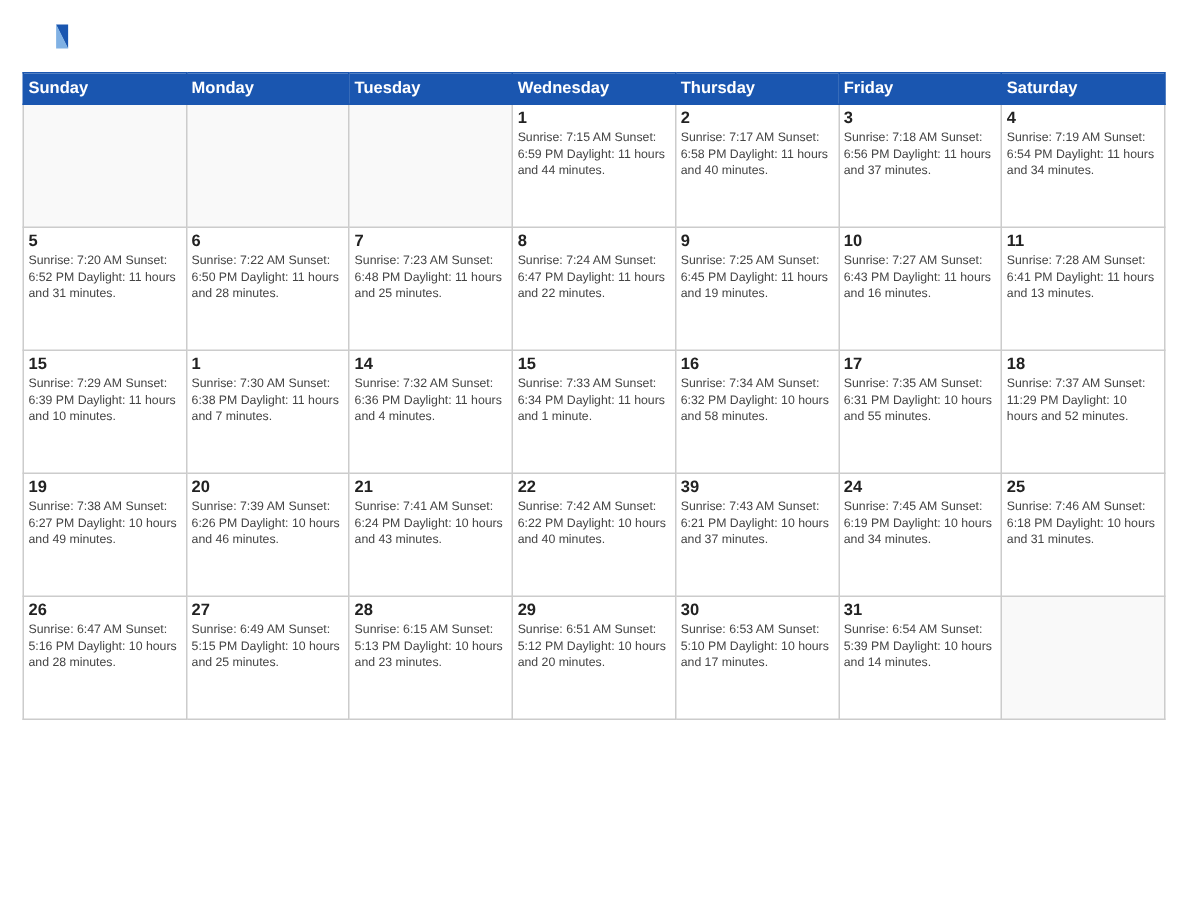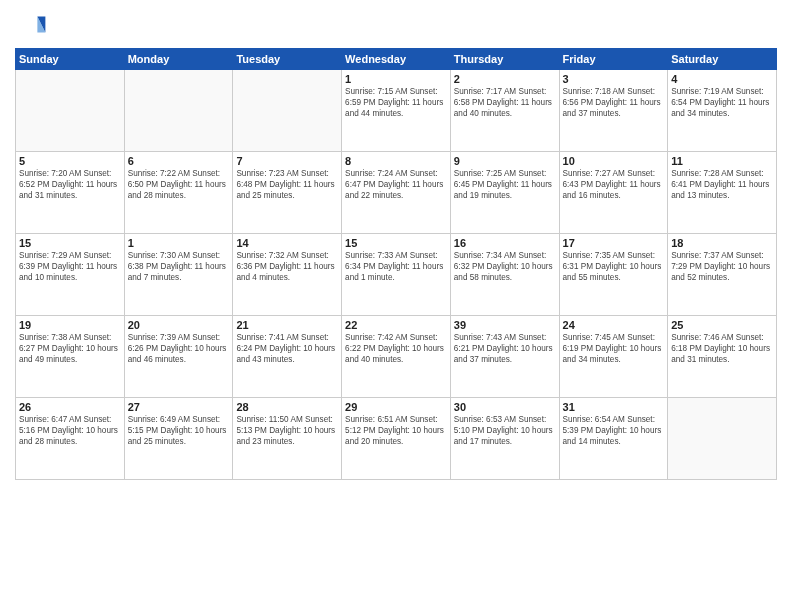--- a/index.html
+++ b/index.html
@@ -255,21 +255,21 @@
           <td>
             <span class="day-num">17</span>
             <div class="day-info">Sunrise: 7:35 AM
 Sunset: 6:31 PM
 Daylight: 10 hours
 and 55 minutes.</div>
           </td>
           <td>
             <span class="day-num">18</span>
             <div class="day-info">Sunrise: 7:37 AM
-Sunset: 7:29 PM
+Sunset: 11:29 PM
 Daylight: 10 hours
 and 52 minutes.</div>
           </td>
         </tr>
         <tr>
           <td>
             <span class="day-num">19</span>
             <div class="day-info">Sunrise: 7:38 AM
 Sunset: 6:27 PM
 Daylight: 10 hours
@@ -328,21 +328,21 @@
           </td>
           <td>
             <span class="day-num">27</span>
             <div class="day-info">Sunrise: 6:49 AM
 Sunset: 5:15 PM
 Daylight: 10 hours
 and 25 minutes.</div>
           </td>
           <td>
             <span class="day-num">28</span>
-            <div class="day-info">Sunrise: 11:50 AM
+            <div class="day-info">Sunrise: 6:15 AM
 Sunset: 5:13 PM
 Daylight: 10 hours
 and 23 minutes.</div>
           </td>
           <td>
             <span class="day-num">29</span>
             <div class="day-info">Sunrise: 6:51 AM
 Sunset: 5:12 PM
 Daylight: 10 hours
 and 20 minutes.</div>

